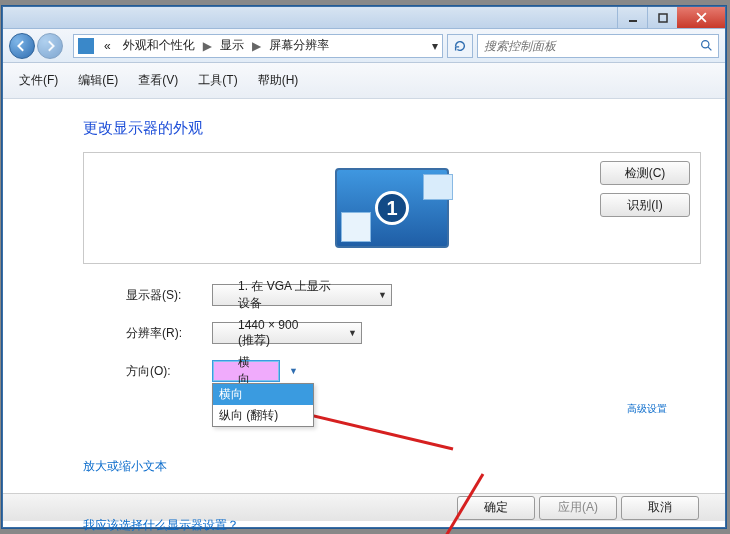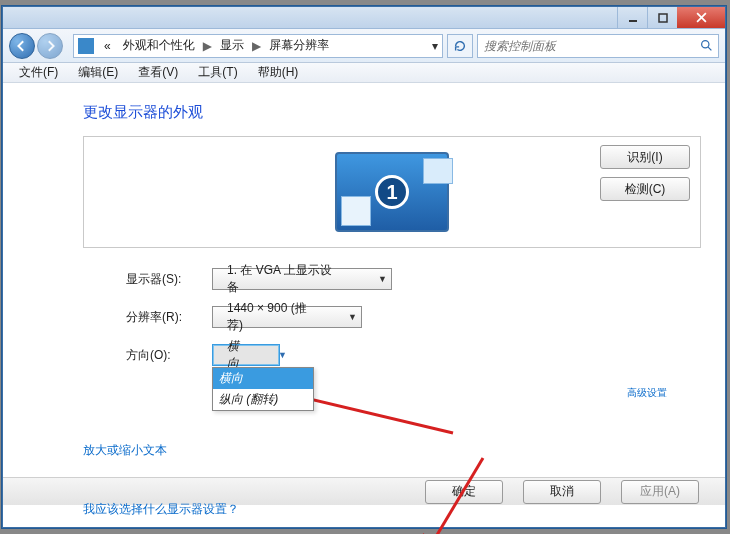--- a/index.html
+++ b/index.html
@@ -15,43 +15,43 @@
   .navbtn.fwd { opacity: .55; }
   .addressbox { flex: 1; height: 24px; background: #fff; border: 1px solid #9db9d9; margin: 0 4px 0 8px; display: flex; align-items: center; font-size: 12px; color: #222; }
   .addressbox .crumb { padding: 0 6px; }
   .addressbox .sep { color: #666; padding: 0 2px; }
   .addressbox .icon { width: 16px; height: 16px; margin: 0 4px 0 4px; background: #3a88c9; display: inline-block; }
   .addressbox .dd { padding: 0 4px; color: #333; }
   .refreshbox { width: 26px; height: 24px; border: 1px solid #9db9d9; background: #eef4fb; display: flex; align-items: center; justify-content: center; color: #2f6db0; font-size: 13px; }
   .searchbox { width: 242px; height: 24px; border: 1px solid #9db9d9; background: #fff; margin-left: 4px; display: flex; align-items: center; }
   .searchbox input { border: none; outline: none; flex: 1; font-size: 12px; color: #777; padding: 0 6px; font-style: italic; }
   .searchbox .sbtn { width: 24px; height: 100%; display: flex; align-items: center; justify-content: center; color: #2f6db0; }
-  .menubar { height: 20px; background: linear-gradient(#f7f9fc, #e9eef5); border-bottom: 1px solid #cfd8e3; display: flex; align-items: center; font-size: 12px; color: #222; padding: 0 6px; }
+  .menubar { height: 36px; background: linear-gradient(#f7f9fc, #e9eef5); border-bottom: 1px solid #cfd8e3; display: flex; align-items: center; font-size: 12px; color: #222; padding: 0 6px; }
   .menubar .mi { padding: 0 10px; }
   .content { padding: 20px 24px 10px 80px; position: relative; height: calc(100% - 22px - 34px - 24px - 46px); overflow: visible; }
   .heading { color: #1d4ed8; font-size: 15px; margin-bottom: 14px; }
   .previewbox { border: 1px solid #c9c9c9; height: 112px; position: relative; display: flex; align-items: center; justify-content: center; margin-bottom: 20px; }
   .monitor { width: 114px; height: 80px; background: linear-gradient(#3f97e0, #1f5ea6); border: 2px solid #3a6ea5; border-radius: 4px; position: relative; display: flex; align-items: center; justify-content: center; }
   .monitor .num { width: 34px; height: 34px; border-radius: 50%; background: #124a86; color: #fff; font-size: 20px; font-weight: bold; display: flex; align-items: center; justify-content: center; border: 3px solid #fff; }
   .monitor .mini2 { position: absolute; right: -6px; top: 4px; width: 30px; height: 26px; background: #d9ecfb; border: 1px solid #88b9e4; }
   .monitor .mini1 { position: absolute; left: 4px; bottom: 4px; width: 30px; height: 30px; background: #e8f3fc; border: 1px solid #88b9e4; }
   .sidebtns { position: absolute; right: 10px; top: 8px; display: flex; flex-direction: column; gap: 8px; }
   .winbtn { min-width: 90px; height: 24px; background: linear-gradient(#fdfdfd, #e5e5e5); border: 1px solid #9a9a9a; border-radius: 3px; font-size: 12px; padding: 0 10px; cursor: default; display: inline-flex; align-items: center; justify-content: center; color: #222; }
   .winbtn.disabled { color: #888; }
   .formrow { display: flex; align-items: center; font-size: 12px; color: #222; margin-bottom: 16px; margin-left: 43px; }
   .formrow .lbl { width: 86px; }
-  .combo { height: 22px; background: linear-gradient(#fdfdfd, #e9e9e9); border: 1px solid #8e8e8e; display: inline-flex; align-items: center; padding: 0 4px 0 14px; font-size: 12px; position: relative; gap: 29px; }
+  .combo { height: 22px; background: linear-gradient(#fdfdfd, #e9e9e9); border: 1px solid #8e8e8e; display: inline-flex; align-items: center; padding: 0 4px 0 25px; font-size: 12px; position: relative; gap: 29px; }
   .combo .arrow { margin-left: 10px; font-size: 9px; color: #333; }
-  .combo.open { border-color: #3a9be0; box-shadow: 0 0 0 1px #7fc3ee inset; background: #e5e5e5; font-style: italic; }
+  .combo.open { border-color: #3a9be0; box-shadow: 0 0 0 1px #7fc3ee inset; background: #f0abfc; }
   .dropdown { position: absolute; top: 22px; left: -1px; width: 102px; background: #fff; border: 1px solid #888; z-index: 50; box-shadow: 2px 2px 4px rgba(0,0,0,.15); }
   .dropdown .opt { padding: 2px 6px; font-size: 12px; }
   .dropdown .opt.sel { background: #3a9be0; color: #fff; }
   .advlink { text-align: right; font-size: 10px; color: #0a6bcb; margin: 20px 34px 12px 0; }
   .linkline { font-size: 12px; color: #0a6bcb; margin-bottom: 10px; margin-top: 42px; }
-  .footer { height: 28px; background: linear-gradient(#f5f5f5, #e4e4e4); border-top: 1px solid #cfcfcf; display: flex; align-items: center; justify-content: flex-end; padding: 0 26px; gap: 20px; }
+  .footer { height: 28px; background: linear-gradient(#f5f5f5, #e4e4e4); border-top: 1px solid #cfcfcf; display: flex; align-items: center; justify-content: flex-end; padding: 0 26px; gap: 4px; }
   .arrow-red { position: absolute; pointer-events: none; }
   .arrow1 { left: 230px; top: 290px; width: 230px; height: 70px; }
   .arrow2 { left: 410px; top: 370px; width: 80px; height: 110px; }
 </style>
 </head>
 <body>
 
 <div class="outer-shadow"></div>
 <div class="window">
 
@@ -124,22 +124,22 @@
   <div class="content">
     <div class="heading">更改显示器的外观</div>
 
     <div class="previewbox">
       <div class="monitor">
         <div class="mini2"></div>
         <div class="mini1"></div>
         <div class="num">1</div>
       </div>
       <div class="sidebtns">
+        <div class="winbtn">检测(C)</div>
         <div class="winbtn">识别(I)</div>
-        <div class="winbtn">检测(C)</div>
       </div>
     </div>
 
     <div class="formrow">
       <span class="lbl">显示器(S):</span>
       <div class="combo" style="width:180px">
         <span>1. 在 VGA 上显示设备</span>
         <span class="arrow">▼</span>
       </div>
     </div>
@@ -173,17 +173,17 @@
       <polygon points="4,8 28,6 20,24" fill="#d62020"></polygon>
     </svg>
     <svg class="arrow-red arrow2" viewBox="0 0 80 110">
       <line x1="70" y1="5" x2="18" y2="92" stroke="#d62020" stroke-width="3"></line>
       <polygon points="8,106 10,80 30,96" fill="#d62020"></polygon>
     </svg>
   </div>
 
   <div class="footer">
     <div class="winbtn" style="min-width:78px">确定</div>
+    <div class="winbtn disabled" style="min-width:78px">应用(A)</div>
     <div class="winbtn" style="min-width:78px">取消</div>
-    <div class="winbtn disabled" style="min-width:78px">应用(A)</div>
   </div>
 
 </div>
 
 </body></html>

